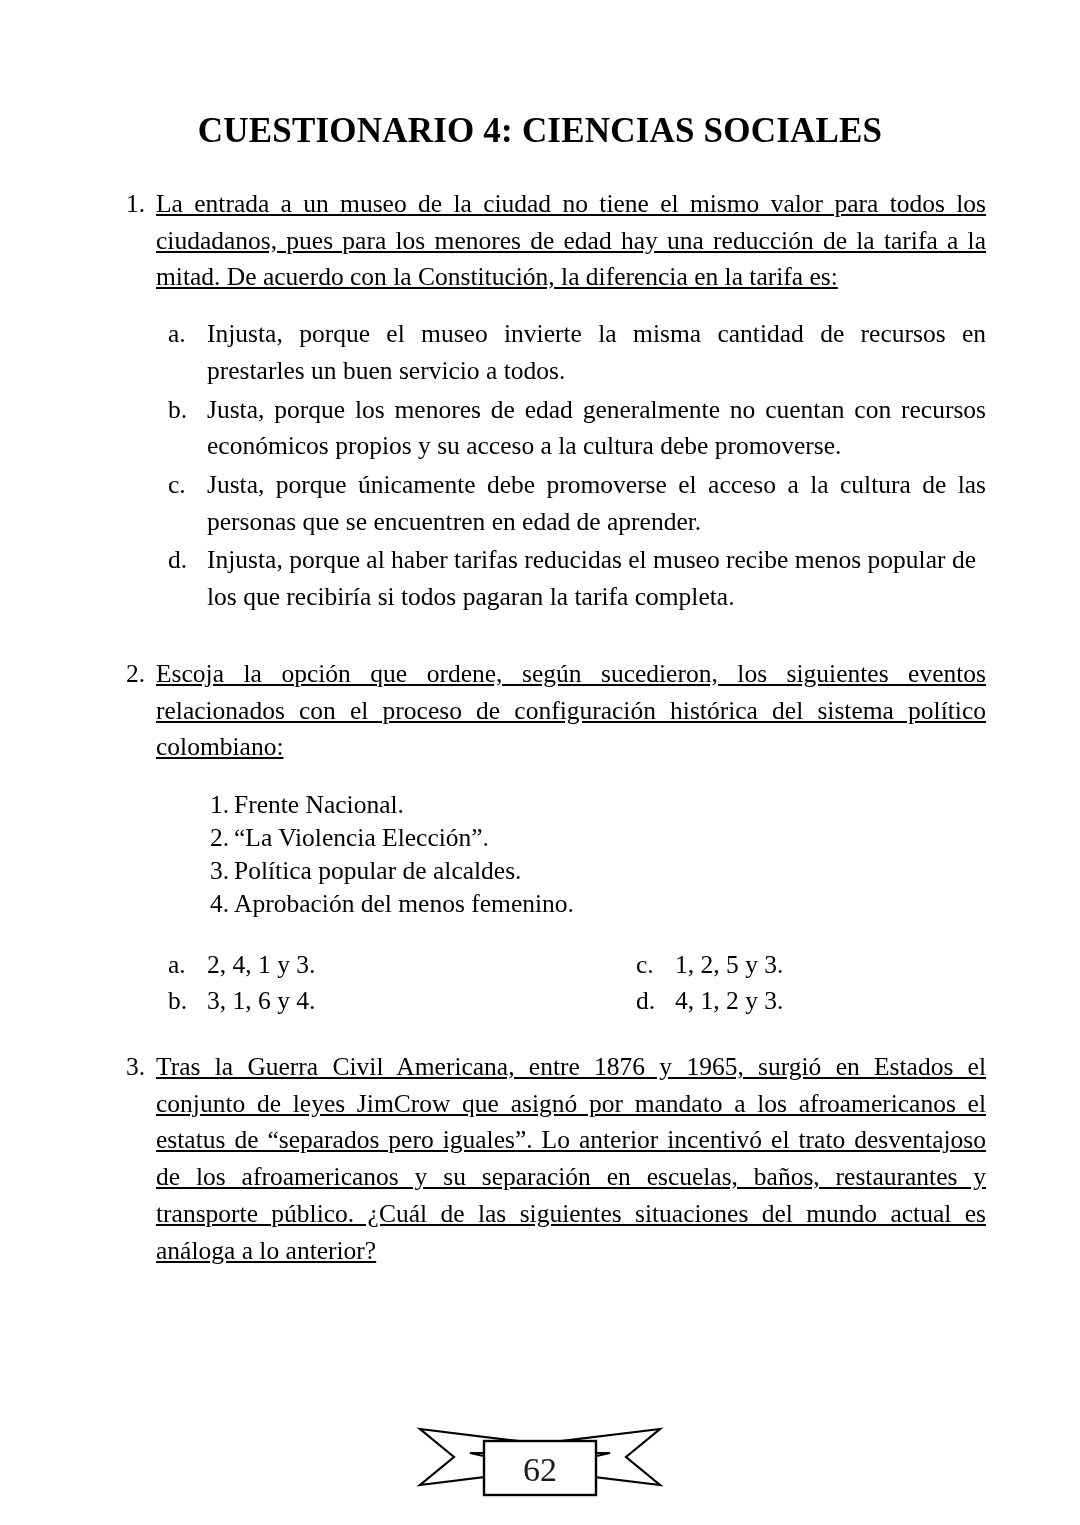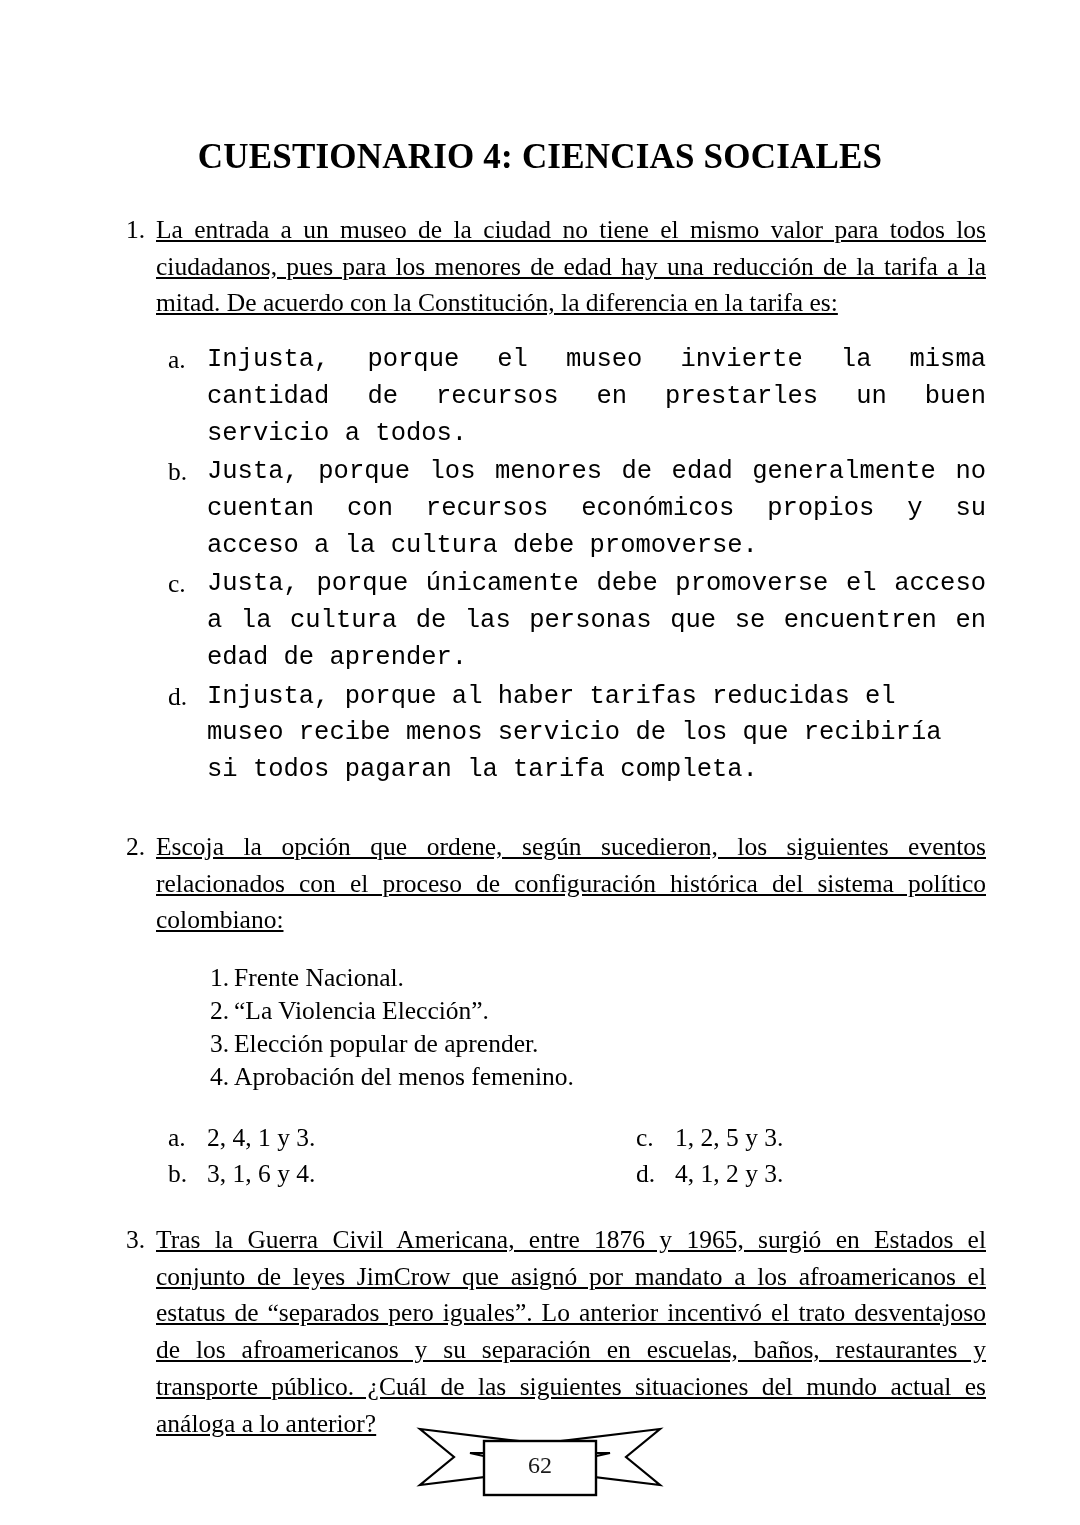--- a/index.html
+++ b/index.html
@@ -13,21 +13,20 @@
     position: relative;
     font-family: "Liberation Serif", "DejaVu Serif", serif;
     color: #000000;
     overflow: hidden;
   }
 
   .page {
     position: absolute;
     inset: 0;
     background: #ffffff;
-    margin-top: 26px;
   }
 
   
   .doc-title {
     position: absolute;
     top: 88px;
     left: 0;
     width: 1080px;
     text-align: center;
     font-size: 35px;
@@ -77,21 +76,20 @@
     margin-bottom: 2px;
   }
   .opt-letter {
     width: 39px;
     flex: 0 0 39px;
   }
   .opt-text {
     flex: 1 1 auto;
     text-align: justify;
     text-justify: inter-word;
-    font-family: Liberation Mono, monospace;
   }
   .opt-text.no-justify {
     text-align: left;
   }
 
   
   .events {
     margin-top: 22px;
     padding-left: 84px;
     font-size: 25.5px;
@@ -148,21 +146,21 @@
   }
   .ribbon-svg {
     display: block;
   }
   .page-number {
     position: absolute;
     left: 0;
     right: 0;
     top: 46px;
     text-align: center;
-    font-size: 24px;
+    font-size: 34px;
     line-height: 1;
     color: #1a1a1a;
   }
 </style>
 </head>
 <body>
 
 <div class="page">
 
   <h1 class="doc-title">CUESTIONARIO 4: CIENCIAS SOCIALES</h1>
@@ -182,21 +180,21 @@
       <div class="option">
         <span class="opt-letter">b.</span>
         <span class="opt-text">Justa, porque los menores de edad generalmente no cuentan con recursos económicos propios y su acceso a la cultura debe promoverse.</span>
       </div>
       <div class="option">
         <span class="opt-letter">c.</span>
         <span class="opt-text">Justa, porque únicamente debe promoverse el acceso a la cultura de las personas que se encuentren en edad de aprender.</span>
       </div>
       <div class="option">
         <span class="opt-letter">d.</span>
-        <span class="opt-text no-justify">Injusta, porque al haber tarifas reducidas el museo recibe menos servicio de los que recibiría si todos pagaran la tarifa completa.</span>
+        <span class="opt-text no-justify">Injusta, porque al haber tarifas reducidas el museo recibe menos popular de los que recibiría si todos pagaran la tarifa completa.</span>
       </div>
     </div>
 
     <div class="gap-lg"></div>
 
     <div class="question">
       <span class="q-num">2.</span>
       <span class="q-text">Escoja la opción que ordene, según sucedieron, los siguientes eventos relacionados con el proceso de configuración histórica del sistema político colombiano:</span>
     </div>
 
@@ -204,21 +202,21 @@
       <div class="event-item">
         <span class="event-num">1.</span>
         <span>Frente Nacional.</span>
       </div>
       <div class="event-item">
         <span class="event-num">2.</span>
         <span>“La Violencia Elección”.</span>
       </div>
       <div class="event-item">
         <span class="event-num">3.</span>
-        <span>Elección popular de aprender.</span>
+        <span>Política popular de alcaldes.</span>
       </div>
       <div class="event-item">
         <span class="event-num">4.</span>
         <span>Aprobación del menos femenino.</span>
       </div>
     </div>
 
     <div class="options-2col">
       <div class="opt2">
         <span class="opt-letter">a.</span>

